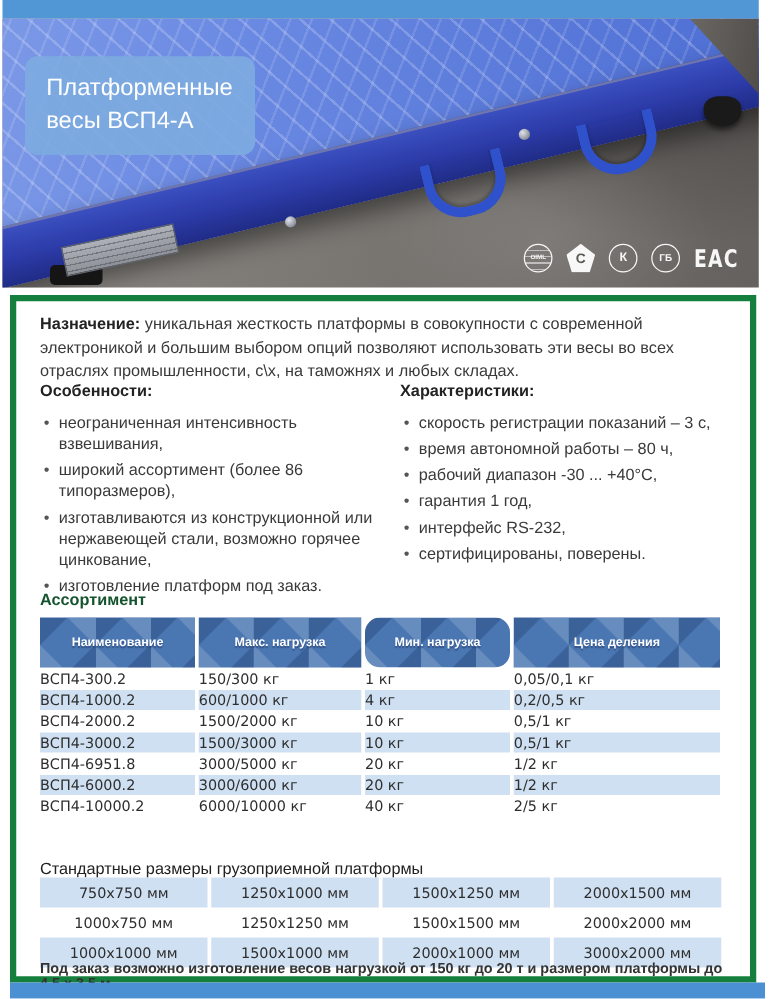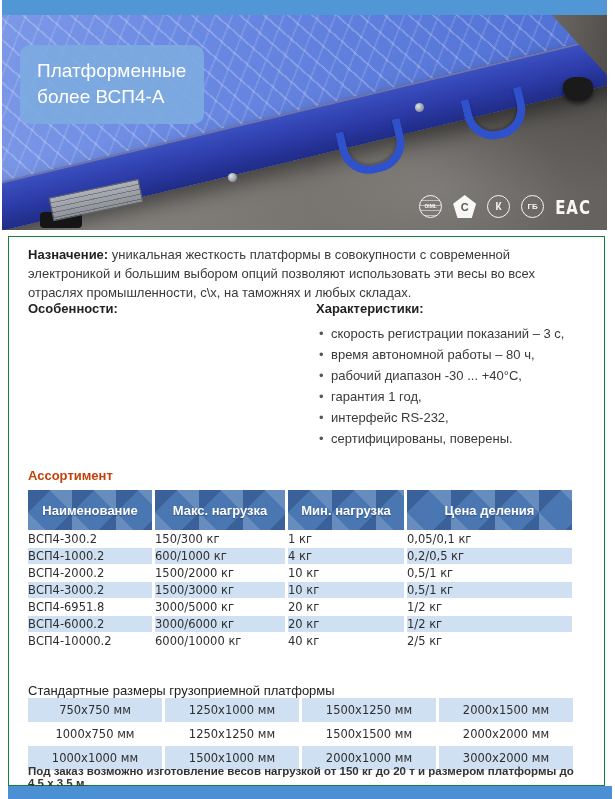--- a/index.html
+++ b/index.html
@@ -61,45 +61,45 @@
     background:repeating-linear-gradient(180deg, transparent 0 4px, rgba(255,255,255,.55) 4px 5px); }
   .mark-small { font-size:8px; }
   .mark-pentagon { width:23px; height:23px; background:#fff; color:#5a5754;
     clip-path:polygon(50% 0, 100% 38%, 81% 100%, 19% 100%, 0 38%);
     display:flex; align-items:center; justify-content:center; font-weight:bold; font-size:11px; }
   .mark-eac { font-family:"DejaVu Sans", sans-serif; font-weight:bold; font-size:15px;
     transform:scaleY(1.3); letter-spacing:1px; }
 
   
   .content { position:absolute; left:8px; top:236px; width:597px; height:550px;
-    border:1px solid #15803d; background:#fff; color:#3a3a3a; }
+    border:5px solid #15803d; background:#fff; color:#3a3a3a; }
   .purpose { position:absolute; top:8px; left:19px; right:20px;
     font-size:13px; line-height:19px; }
   .purpose .b, h3 { font-weight:bold; color:#222; }
   .cols { position:absolute; top:64px; left:19px; right:20px; display:flex; }
   .col-left { width:276px; }
   .col-right { margin-left:12px; flex:1; }
   h3 { font-size:13px; margin:0 0 9px 0; }
   ul { margin:0; padding:0; list-style:none; font-size:13px; line-height:17px; }
   li { padding-left:15px; position:relative; margin-bottom:4px; }
   li::before { content:"•"; position:absolute; left:3px; top:0; color:#555; }
 
-  .assort-title { position:absolute; top:231px; left:19px; font-size:13px; font-weight:bold; color:#c2410c; }
+  .assort-title { position:absolute; top:231px; left:19px; font-size:13px; font-weight:bold; color:#14532d; }
   table { border-collapse:separate; }
   .main-table { position:absolute; top:252px; left:16px; border-spacing:3px 1px; }
-  .main-table th { height:40px; color:#fff; font-size:13px; font-weight:bold;
+  .main-table th { height:40px; color:#fff; font-size:10px; font-weight:bold;
     text-shadow:0 1px 1px rgba(10,20,60,.4); vertical-align:middle;
     background-color:#4a76b2;
     background-image:
       linear-gradient(45deg, rgba(255,255,255,0.16) 25%, transparent 25% 75%, rgba(255,255,255,0.16) 75%),
       linear-gradient(-45deg, rgba(13,35,80,0.25) 25%, transparent 25% 75%, rgba(13,35,80,0.25) 75%);
     background-size:44px 44px; }
   .main-table th:nth-child(1) { width:124px; }
   .main-table th:nth-child(2) { width:130px; }
-  .main-table th:nth-child(3) { width:116px; }
+  .main-table th:nth-child(3) { width:116px;border-radius:12px; }
   .main-table th:nth-child(4) { width:165px; }
   .main-table td { height:16px; font-family:"DejaVu Sans", sans-serif; font-size:11.5px;
     color:#2e2e2e; text-align:left; vertical-align:middle; }
   .main-table tbody tr:nth-child(even) td { background:#cfe0f2; }
 
   .sizes-title { position:absolute; top:446px; left:19px; font-size:13px; font-weight:normal; color:#222; }
   .sizes-table { position:absolute; top:461px; left:16px; border-spacing:3px 0; }
   .sizes-table td { width:134px; height:24px; font-family:"DejaVu Sans", sans-serif;
     font-size:11.5px; color:#2e2e2e; text-align:center; vertical-align:middle; }
   .sizes-table tbody tr:nth-child(odd) td { background:#cfe0f2; }
@@ -123,39 +123,45 @@
     <div class="handle handle-1"></div>
     <div class="handle handle-2"></div>
     <div class="bolt bolt-1"></div>
     <div class="bolt bolt-2"></div>
     <div class="foot-right"></div>
     <div class="foot-left"></div>
     <div class="nameplate"></div>
 
     <div class="badge">
       <div>Платформенные</div>
-      <div>более ВСП4-А</div>
+      <div>весы ВСП4-А</div>
     </div>
 
     <div class="certs">
       <span class="mark-circle mark-oiml">OIML</span>
       <span class="mark-pentagon">С</span>
       <span class="mark-circle">К</span>
       <span class="mark-circle mark-small">ГБ</span>
       <span class="mark-eac">EAC</span>
     </div>
   </div>
 
   <div class="content">
 
     <p class="purpose"><span class="b">Назначение:</span> <span>уникальная жесткость  платформы в совокупности с современной электроникой и большим выбором опций позволяют использовать эти весы во всех отраслях промышленности, с\х, на таможнях и любых складах.</span></p>
 
     <div class="cols">
       <div class="col-left">
         <h3>Особенности:</h3>
+        <ul>
+            <li>неограниченная интенсивность взвешивания,</li>
+            <li>широкий ассортимент (более 86 типоразмеров),</li>
+            <li>изготавливаются из конструкционной или нержавеющей стали, возможно горячее цинкование,</li>
+            <li>изготовление платформ под заказ.</li>
+          </ul>
       </div>
       <div class="col-right">
         <h3>Характеристики:</h3>
         <ul>
             <li>скорость регистрации показаний – 3 с,</li>
             <li>время автономной работы – 80 ч,</li>
             <li>рабочий диапазон  -30 ... +40°С,</li>
             <li>гарантия 1 год,</li>
             <li>интерфейс RS-232,</li>
             <li>сертифицированы, поверены.</li>

